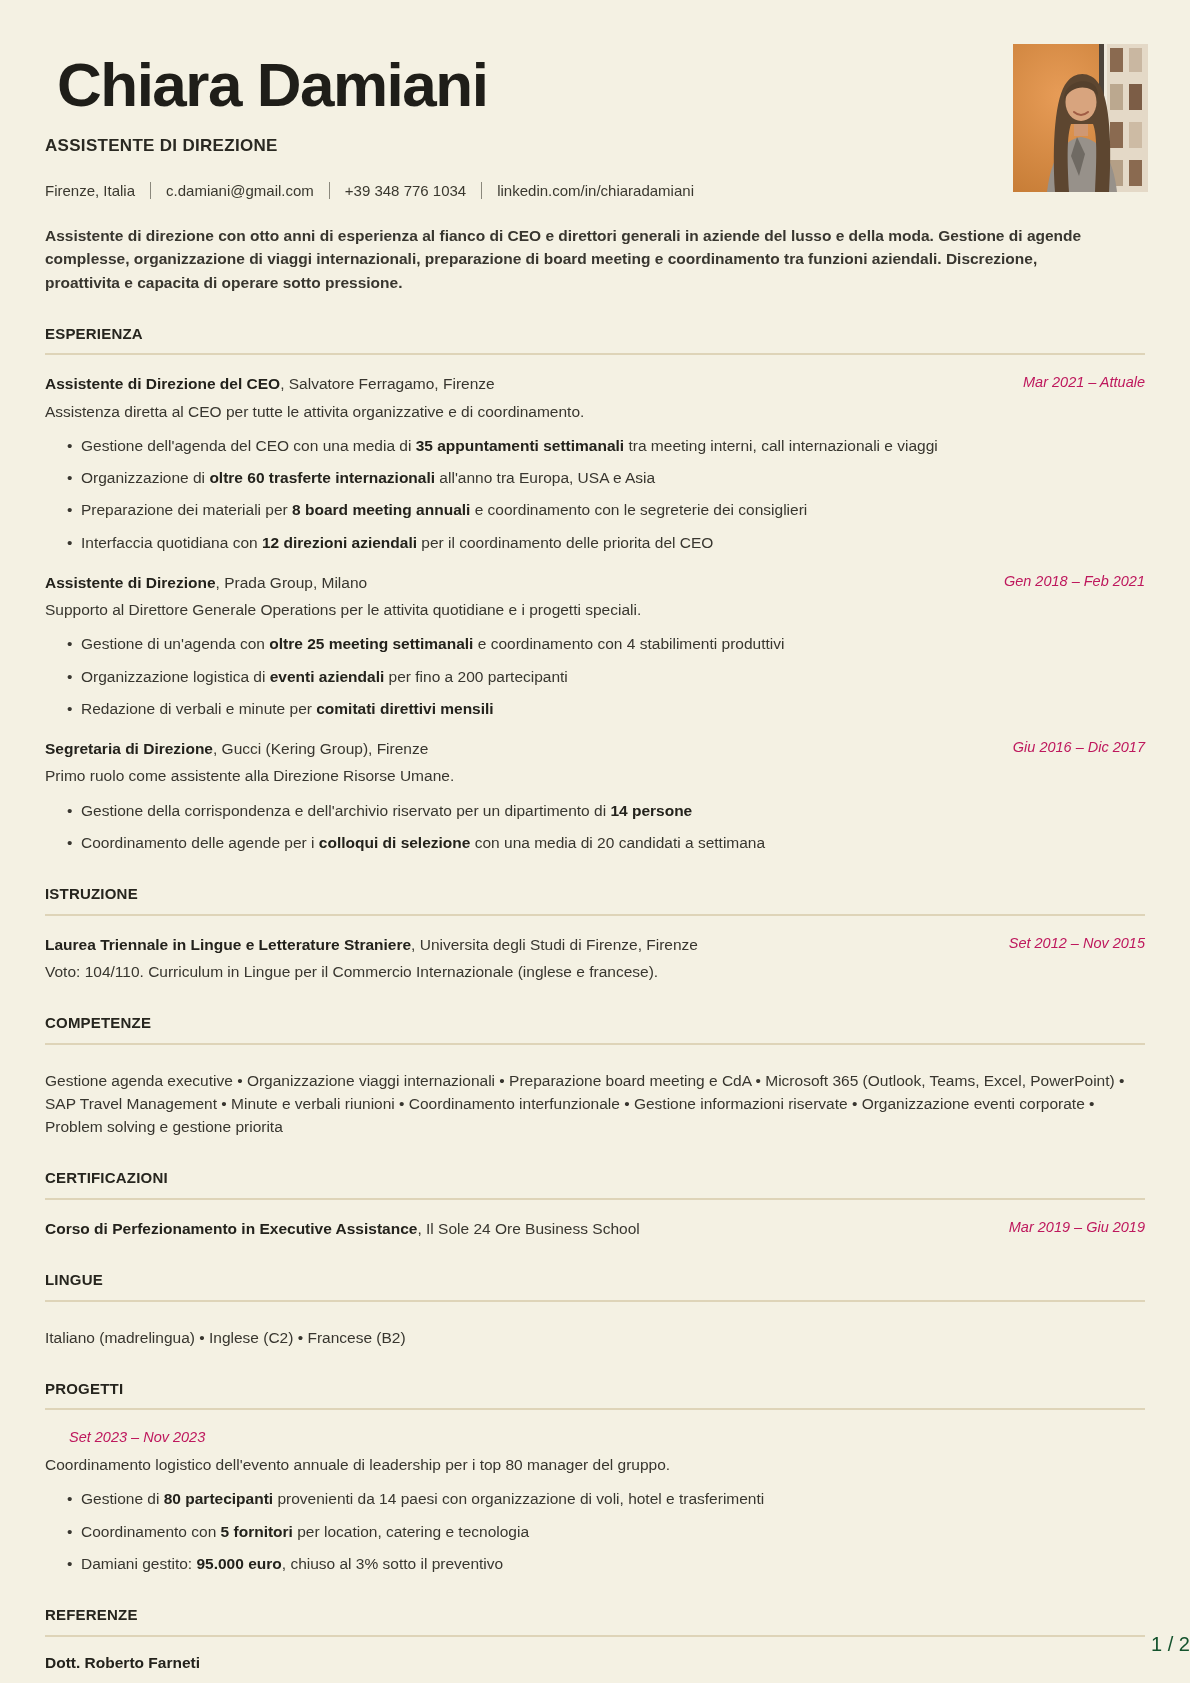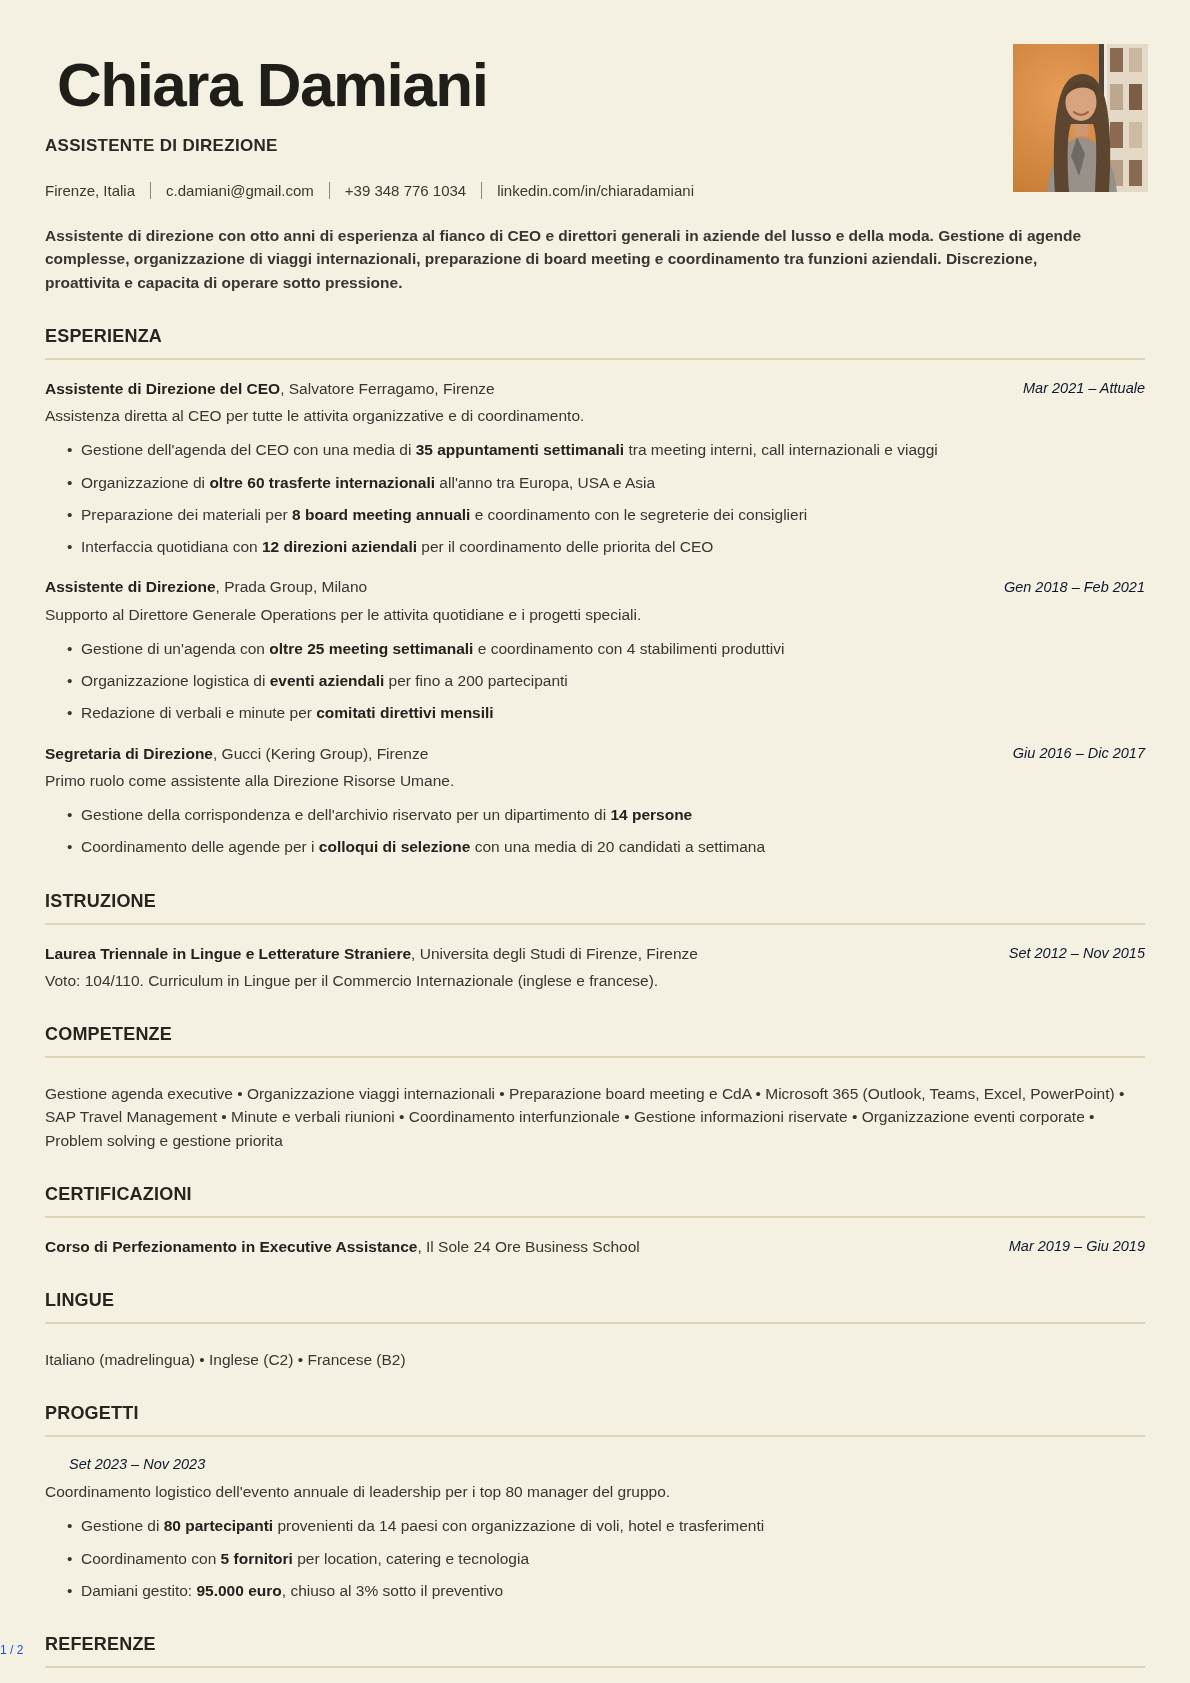--- a/index.html
+++ b/index.html
@@ -34,46 +34,46 @@
   }
   .contact-row { margin-top: 21px; font-size: 15px; color: #3a382f; display: flex; align-items: center; }
   .contact-row .sep {
     display: inline-block; width: 1px; height: 17px;
     background: #8a887c; margin: 0 15px;
   }
   .summary { margin: 22px 0 0 0; max-width: 1060px; font-weight: bold; }
 
   section { margin-top: 29px; }
   h2.sec-heading {
-    margin: 0; font-size: 18px; font-weight: 700;
+    margin: 0; font-size: 15px; font-weight: 700;
     color: #26251e; letter-spacing: 0.2px;
   }
   .rule { border: 0; border-top: 2px solid #ded4b8; margin: 8px 0 0 0; }
 
   .entry { margin-top: 17px; }
-  .entry-head { display: flex; justify-content: space-between; align-items: flex-end; }
+  .entry-head { display: flex; justify-content: space-between; align-items: flex-start; }
   .entry-title b, .ref-name { font-weight: 700; color: #23221c; }
-  .date { font-style: italic; font-size: 14.5px; color: #0f172a; white-space: nowrap; padding-left: 24px; }
+  .date { font-style: italic; font-size: 14.5px; color: #be185d; white-space: nowrap; padding-left: 24px; }
   .entry-desc { margin-top: 4px; }
 
   ul.bullets { list-style: none; margin: 11px 0 0 0; padding: 0 0 0 22px; }
   ul.bullets li { position: relative; padding-left: 14px; }
   ul.bullets li + li { margin-top: 9px; }
   ul.bullets li::before {
     content: "•"; position: absolute; left: 0; top: 0; color: #38362f;
   }
   ul.bullets strong { font-weight: 700; color: #23221c; }
 
   .plain-line { margin-top: 24px; }
   .ref-entry { margin-top: 14px; }
   .ref-entry div { line-height: 1.55; }
 
   .footer {
     position: absolute; bottom: 24px; left: 0; width: 100%;
-    text-align: left; font-size: 12px; color: #1d4ed8;
+    text-align: right; font-size: 20px; color: #14532d;
   }
 </style>
 </head>
 <body>
 
 <div class="page">
 
   <div class="photo">
     <svg width="135" height="148" viewBox="0 0 135 148" xmlns="http://www.w3.org/2000/svg">
       <defs>

